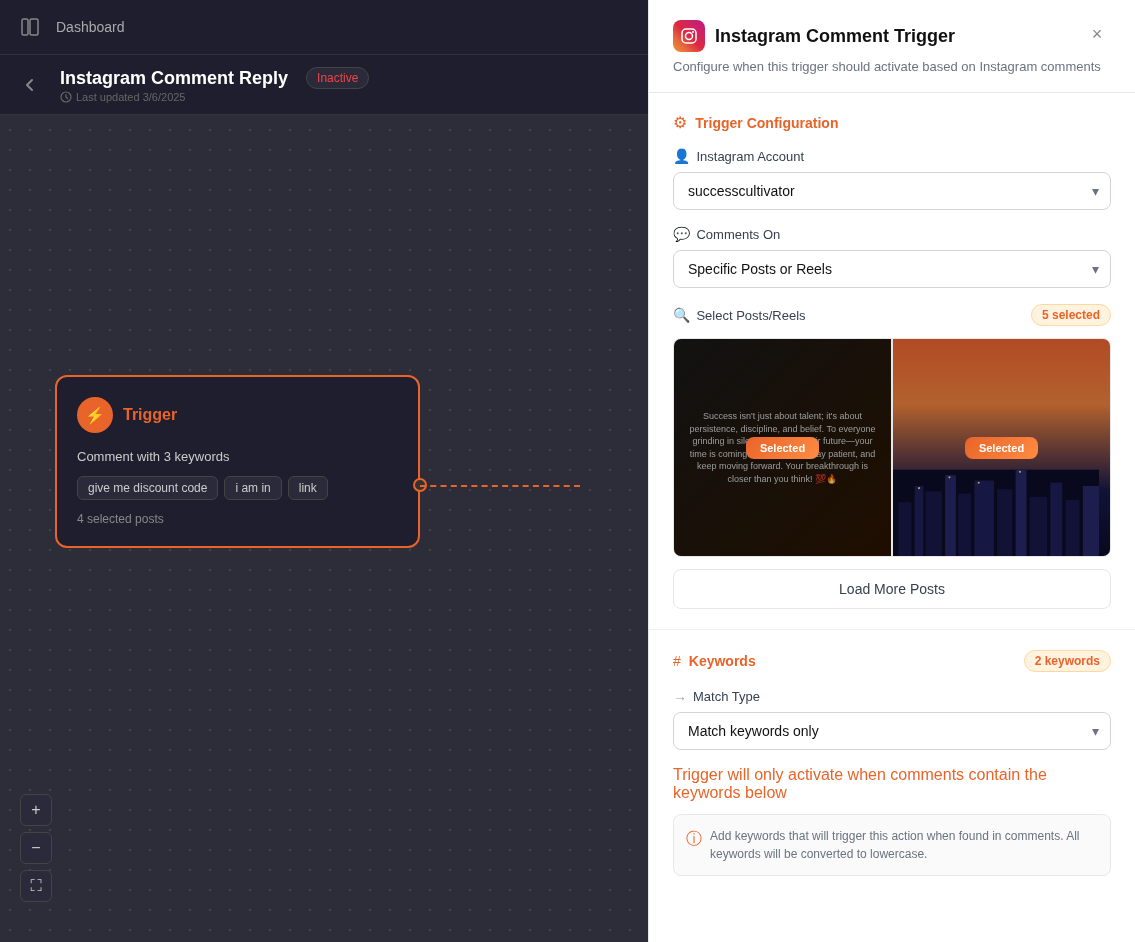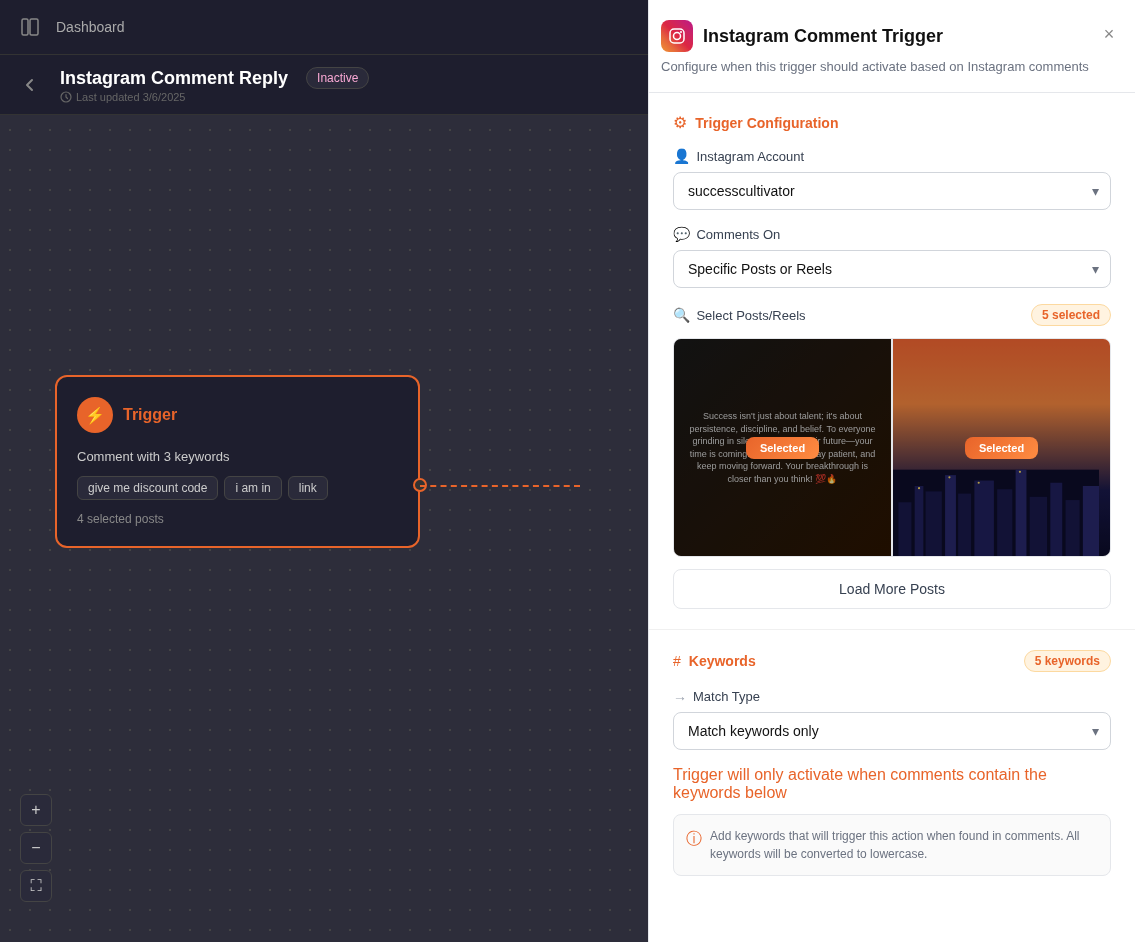--- a/index.html
+++ b/index.html
@@ -72,21 +72,21 @@
     }
 
     .workflow-title {
       font-size: 18px;
       font-weight: 700;
       color: #fff;
     }
 
     .status-badge {
       font-size: 12px;
-      color: #f9a8d4;
+      color: #ef4444;
       background: #2a2a3a;
       padding: 3px 10px;
       border-radius: 12px;
       border: 1px solid #444;
       margin-left: 8px;
     }
 
     .workflow-updated {
       font-size: 11px;
       color: #666;
@@ -226,21 +226,21 @@
       position: absolute;
       right: 0; top: 0;
       width: 487px;
       height: 942px;
       background: #fff;
       border-left: 1px solid #e5e7eb;
       overflow-y: auto;
     }
 
     .panel-header {
-      padding: 20px 12px 16px;
+      padding: 20px 24px 16px;
       border-bottom: 1px solid #e5e7eb;
       position: relative;
     }
 
     .panel-header-top {
       display: flex;
       align-items: flex-start;
       justify-content: space-between;
     }
 
@@ -731,21 +731,21 @@
     
     <button class="load-more-btn">Load More Posts</button>
   </div>
 
   <div class="keywords-section">
     <div class="keywords-header">
       <div class="keywords-header-left">
         <span class="section-icon hash-icon" style="color:#e8642a;">#</span>
         <span class="section-title">Keywords</span>
       </div>
-      <span class="keywords-badge">5 keywords</span>
+      <span class="keywords-badge">2 keywords</span>
     </div>
 
     <div class="match-type-label">
       <span class="arrow-icon">→</span>
       <span>Match Type</span>
     </div>
     <div class="select-wrapper">
       <select class="select-field">
         <option>Match keywords only</option>
       </select>

